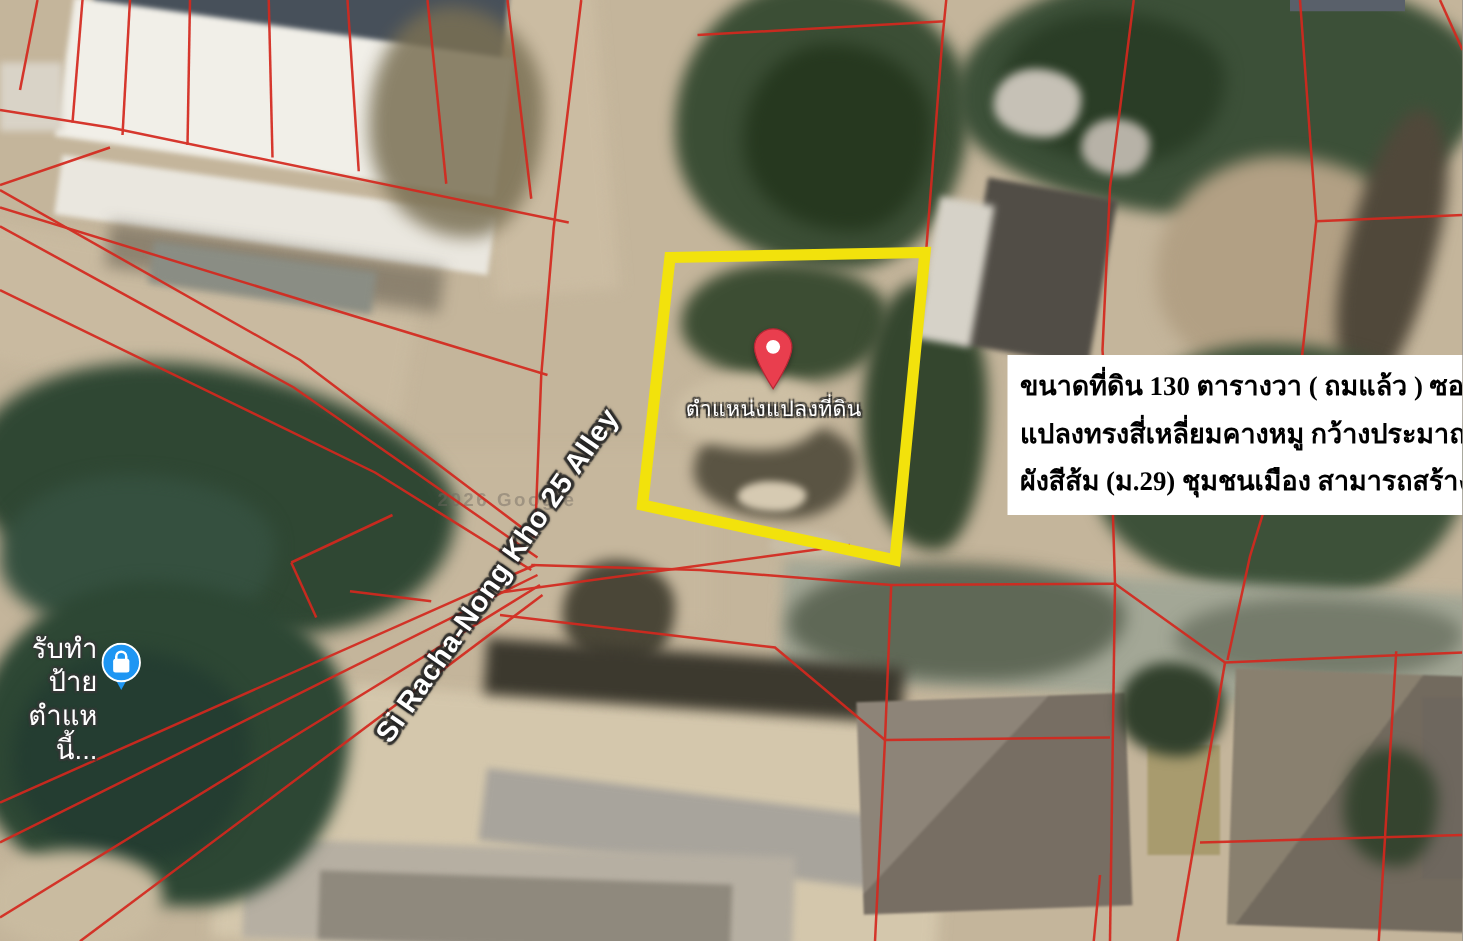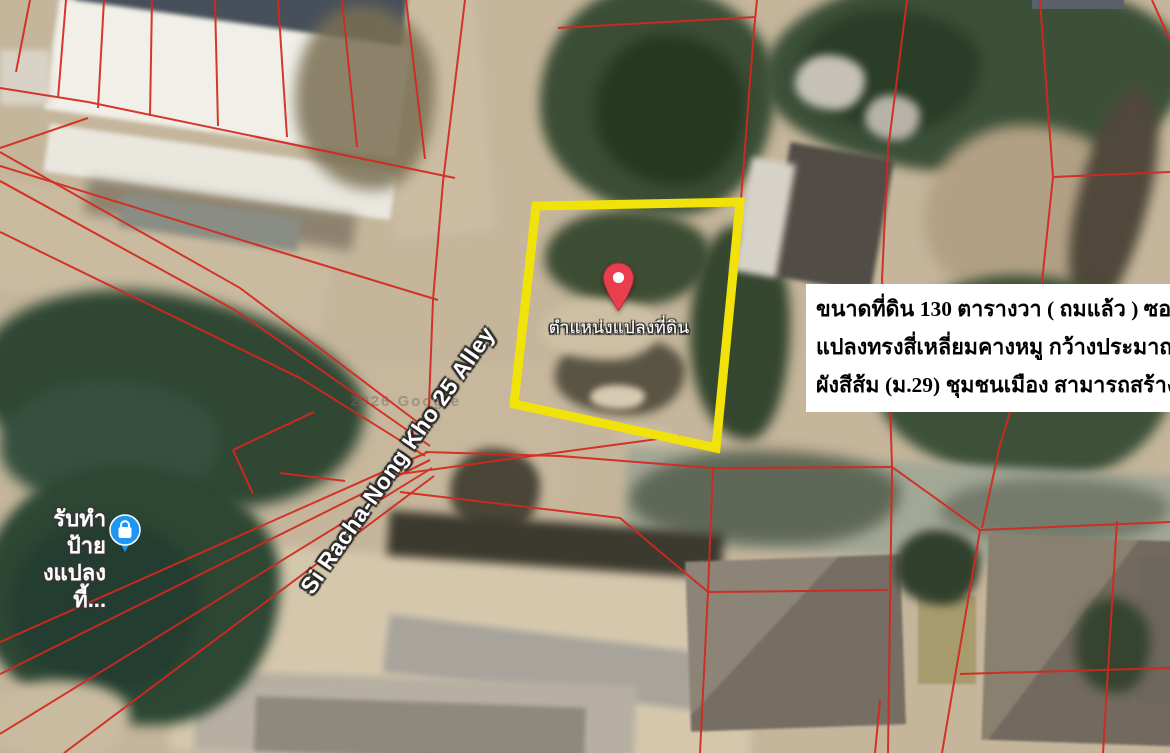--- a/index.html
+++ b/index.html
@@ -11,23 +11,23 @@
   .maplabel{position:absolute;color:#fff;font-weight:bold;white-space:nowrap;
     text-shadow:-2px -2px 1px rgba(35,35,35,.9),2px -2px 1px rgba(35,35,35,.9),
                 -2px 2px 1px rgba(35,35,35,.9),2px 2px 1px rgba(35,35,35,.9),0 0 4px rgba(0,0,0,.55);}
   #street-label{left:306px;top:578px;font-size:23px;letter-spacing:.5px;
     transform-origin:0 50%;transform:rotate(-55deg);z-index:6;}
   #pin-label{left:619px;top:313px;transform:translateX(-50%);font-size:17px;font-weight:400;
     letter-spacing:.3px;z-index:7;
     text-shadow:-1.5px -1.5px 1px rgba(35,35,35,.9),1.5px -1.5px 1px rgba(35,35,35,.9),
                 -1.5px 1.5px 1px rgba(35,35,35,.9),1.5px 1.5px 1px rgba(35,35,35,.9);}
   #poi{position:absolute;left:0;top:505px;z-index:6;display:flex;align-items:flex-start;}
-  #poi-text{width:78px;text-align:right;font-size:22px;line-height:27px;font-weight:bold;color:#fff;
+  #poi-text{width:78px;text-align:right;font-size:22px;line-height:27px;font-weight:normal;color:#fff;
     text-shadow:-1.5px -1.5px 1px rgba(55,55,55,.85),1.5px -1.5px 1px rgba(55,55,55,.85),
-                -1.5px 1.5px 1px rgba(55,55,55,.85),1.5px 1.5px 1px rgba(55,55,55,.85);margin-left:28px;}
+                -1.5px 1.5px 1px rgba(55,55,55,.85),1.5px 1.5px 1px rgba(55,55,55,.85);}
   #poi-icon{margin-left:3px;margin-top:9px;}
   #pin{position:absolute;left:602px;top:262px;z-index:7;filter:drop-shadow(0 2px 2px rgba(0,0,0,.35));}
   #info-box{position:absolute;left:806px;top:284px;width:436px;z-index:8;background:#fff;color:#000;
     padding:6px 0 8px 10px;font-family:"Liberation Serif","DejaVu Serif",serif;font-weight:bold;
     font-size:21.5px;line-height:38px;}
   #info-box .line{white-space:nowrap;}
   #watermark{position:absolute;left:350px;top:392px;z-index:4;font-size:15px;letter-spacing:2px;
     font-weight:bold;color:rgba(110,104,95,.45);}
 </style>
 </head>
@@ -145,21 +145,21 @@
       <circle cx="16.5" cy="15.5" r="5.6" fill="#fff"></circle>
     </svg>
   </div>
   <div id="pin-label" class="maplabel">ตำแหน่งแปลงที่ดิน</div>
 
   <div id="street-label" class="maplabel">Si Racha-Nong Kho 25 Alley</div>
 
   <div id="poi">
     <div id="poi-text">
       <div>รับทำป้าย</div>
-      <div>งแปลงที้...</div>
+      <div>ตำแหนี้...</div>
     </div>
     <div id="poi-icon">
       <svg width="32" height="42" viewBox="0 0 32 42">
         <polygon points="10,27 22,27 16,38" fill="#1e96f3"></polygon>
         <circle cx="16" cy="16" r="15" fill="#1e96f3" stroke="#fff" stroke-width="1.5"></circle>
         <path d="M12,13.5 v-2.2 a4,4 0 0 1 8,0 v2.2" fill="none" stroke="#fff" stroke-width="2"></path>
         <rect x="9.5" y="13" width="13" height="11" rx="2" fill="#fff"></rect>
       </svg>
     </div>
   </div>

